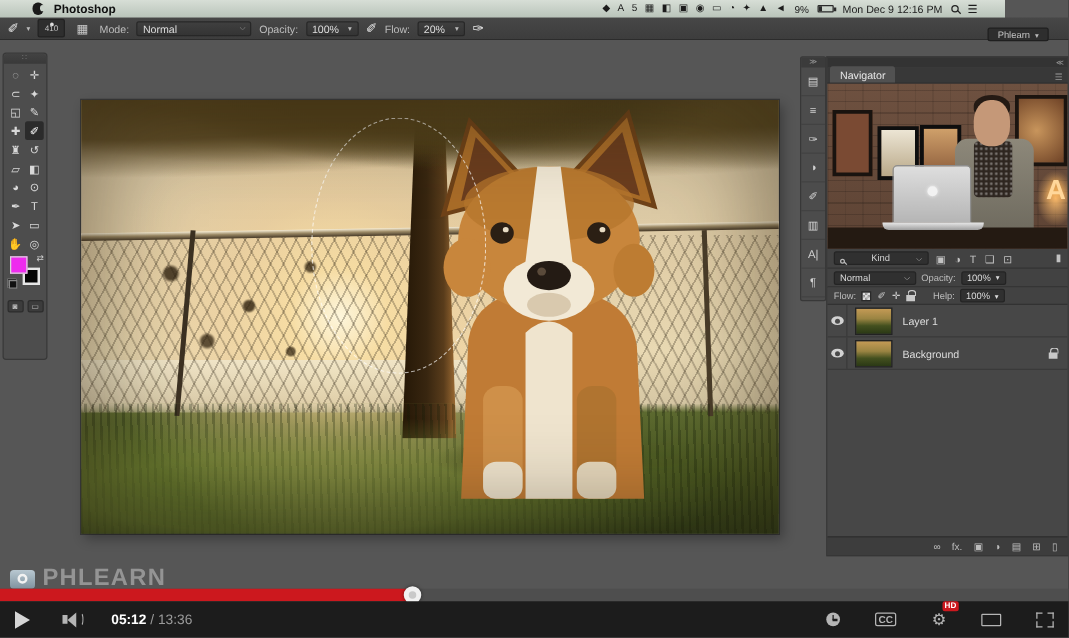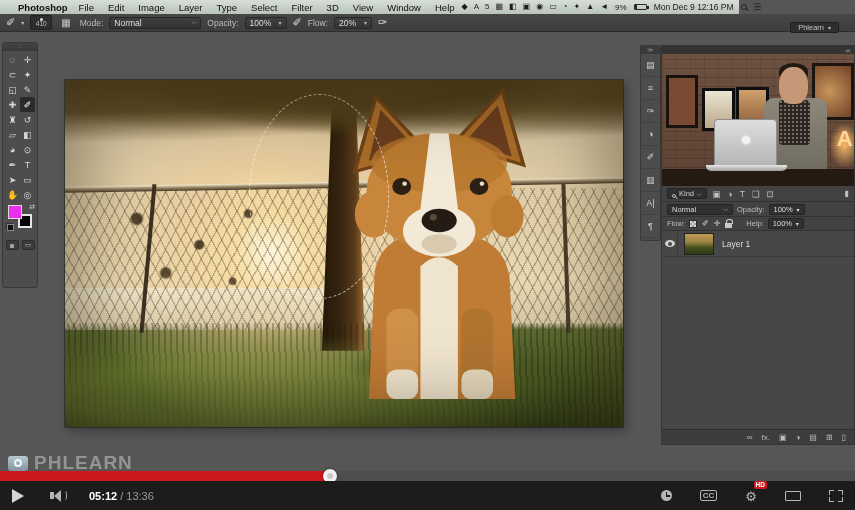--- a/index.html
+++ b/index.html
@@ -1,20 +1,20 @@
 <!DOCTYPE html>
 <html><head>
 <meta charset="utf-8">
 <style>
   *{box-sizing:border-box;margin:0;padding:0}
   body{background:#222;font-family:"Liberation Sans",sans-serif}
   .screen{position:relative;width:855px;height:510px;background:#565656;overflow:hidden;font-family:"Liberation Sans",sans-serif}
 
   
-  .menubar{position:absolute;left:0;top:0;width:739px;height:14px;background:linear-gradient(#d7ded6,#b9c4ba);display:flex;align-items:center;padding:0 6px;font-size:9.5px;color:#101010;z-index:40}
+  .menubar{position:absolute;left:0;top:0;width:804px;height:14px;background:linear-gradient(#d7ded6,#b9c4ba);display:flex;align-items:center;padding:0 22px;font-size:9.5px;color:#101010;z-index:40}
   .apple-glyph{width:9px;height:10px;background:#1a1a1a;border-radius:46% 46% 48% 48%;margin:0 8px 0 4px;position:relative}
   .apple-glyph::before{content:"";position:absolute;right:-1px;top:2px;width:4px;height:5px;border-radius:50%;background:#c9d2c9}
   .app-name{font-weight:bold;margin-right:4px}
   #menus{display:flex}
   .menu-item{padding:0 7px;cursor:default}
   .mb-right{margin-left:auto;display:flex;align-items:center;gap:7px;font-size:8px;color:#1c1c1c}
   .status-glyph{font-size:8px;line-height:1}
   .batt{width:13px;height:6px;border:1px solid #2a2a2a;border-radius:1px;position:relative;background:linear-gradient(90deg,#2a2a2a 0 20%,transparent 20%)}
   .batt::after{content:"";position:absolute;right:-3px;top:1px;width:2px;height:3px;background:#2a2a2a}
   .mb-clock{font-size:8.5px;white-space:nowrap}
@@ -97,21 +97,21 @@
   .pip-hair{left:61%;top:7%;width:15%;height:13%;background:#241a14;border-radius:50% 50% 30% 30%}
   .pip-body{left:53%;top:33%;width:33%;height:58%;background:linear-gradient(#8d887a,#6e6a5e);border-radius:10px 10px 0 0}
   .pip-scarf{left:61%;top:35%;width:16%;height:34%;background:#2e2620;background-image:radial-gradient(circle,rgba(255,255,255,.4) .5px,transparent 1.5px);background-size:4px 4px;border-radius:4px}
   .pip-desk{left:0;bottom:0;width:100%;height:13%;background:#241a12}
   .pip-lid{left:27%;top:49%;width:33%;height:36%;background:linear-gradient(#dedede,#b5b5b5);border-radius:4px 4px 0 0;border:1px solid #8e8e8e}
   .pip-apple{left:41.5%;top:62%;width:8px;height:8px;background:#f2f2f2;border-radius:50%;box-shadow:0 0 3px rgba(255,255,255,.8)}
   .pip-base{left:23%;top:84%;width:42%;height:5%;background:linear-gradient(#e8e8e8,#9e9e9e);border-radius:0 0 5px 5px}
 
   
   .filterrow{height:16px;background:#424242;display:flex;align-items:center;gap:6px;padding:0 5px;border-bottom:1px solid #323232}
-  .kindbox{height:11px;background:#303030;border:1px solid #242424;border-radius:2px;display:flex;align-items:flex-end;gap:3px;padding:0 4px;font-size:7.5px;color:#cfcfcf}
+  .kindbox{height:11px;background:#303030;border:1px solid #242424;border-radius:2px;display:flex;align-items:flex-end;gap:21px;padding:0 4px;font-size:7.5px;color:#cfcfcf}
   .magsm{width:4px;height:4px;border:1px solid #bbb;border-radius:50%;position:relative}
   .magsm::after{content:"";position:absolute;width:2.5px;height:1px;background:#bbb;transform:rotate(45deg);right:-2px;bottom:-1px}
   #filtericons{display:flex;gap:7px;font-size:8.5px;color:#c2c2c2}
   .filter-ic{cursor:pointer}
   .filter-toggle{margin-left:auto;color:#c2c2c2;font-size:8px}
   .blendrow,.lockrow{height:15px;background:#424242;display:flex;align-items:center;gap:4px;padding:0 5px;font-size:7.5px;color:#bdbdbd;border-bottom:1px solid #323232}
   .sel-box{height:11px;background:#303030;border:1px solid #242424;border-radius:2px;display:flex;align-items:center;justify-content:space-between;padding:0 4px;color:#dcdcdc}
   .w66{width:66px}.w36{width:36px}
   .lockrow{height:14px}
   #lockicons{display:flex;gap:5px;align-items:center;font-size:8px;color:#cdcdcd}
@@ -170,33 +170,20 @@
   .fsc .br{right:0;bottom:0;border-left:none;border-top:none}
 </style>
 </head>
 <body>
 
 <div class="screen">
 
   <div class="menubar">
     <span class="apple-glyph"></span>
     <span class="app-name">Photoshop</span>
-    <span id="menus">
-        <span class="menu-item">File</span>
-        <span class="menu-item">Edit</span>
-        <span class="menu-item">Image</span>
-        <span class="menu-item">Layer</span>
-        <span class="menu-item">Type</span>
-        <span class="menu-item">Select</span>
-        <span class="menu-item">Filter</span>
-        <span class="menu-item">3D</span>
-        <span class="menu-item">View</span>
-        <span class="menu-item">Window</span>
-        <span class="menu-item">Help</span>
-      </span>
     <span class="mb-right">
       <span id="statusicons" style="display:flex;gap:6px;align-items:center">
           <span class="status-glyph">◆</span>
           <span class="status-glyph">A</span>
           <span class="status-glyph">5</span>
           <span class="status-glyph">▦</span>
           <span class="status-glyph">◧</span>
           <span class="status-glyph">▣</span>
           <span class="status-glyph">◉</span>
           <span class="status-glyph">▭</span>
@@ -333,20 +320,24 @@
         <div class="strip-ic">◑</div>
         <div class="strip-ic">✐</div>
         <div class="strip-ic">▥</div>
         <div class="strip-ic">A|</div>
         <div class="strip-ic">¶</div>
       </div>
   </div>
 
   <div class="dock">
     <div class="dock-head">≪</div>
+    <div class="tabrow">
+      <span class="tab active">Navigator</span>
+      <span class="tab-menu">☰</span>
+    </div>
 
     <div class="pip">
       <div class="pip-bricks"></div>
       <div class="pip-frameL"></div>
       <div class="pip-mon1"></div>
       <div class="pip-mon2"></div>
       <div class="pip-frameR"></div>
       <div class="pip-glow"></div>
       <div class="pip-sign">A</div>
       <div class="pip-body"></div>
@@ -400,20 +391,28 @@
       </span>
     </div>
     <div id="layerlist">
         <div class="layer-row">
           <span class="eye-cell">
             <span class="eye"></span>
           </span>
           <span class="thumb photo"></span>
           <span class="layer-name">Layer 1</span>
         </div>
+        <div class="layer-row">
+          <span class="eye-cell">
+            <span class="eye"></span>
+          </span>
+          <span class="thumb photo"></span>
+          <span class="layer-name">Background</span>
+          <span class="lockic lock-right"></span>
+        </div>
       </div>
     <div class="layersbottom">
         <i class="lb-ic">∞</i>
         <i class="lb-ic">fx.</i>
         <i class="lb-ic">▣</i>
         <i class="lb-ic">◑</i>
         <i class="lb-ic">▤</i>
         <i class="lb-ic">⊞</i>
         <i class="lb-ic">▯</i>
       </div>

